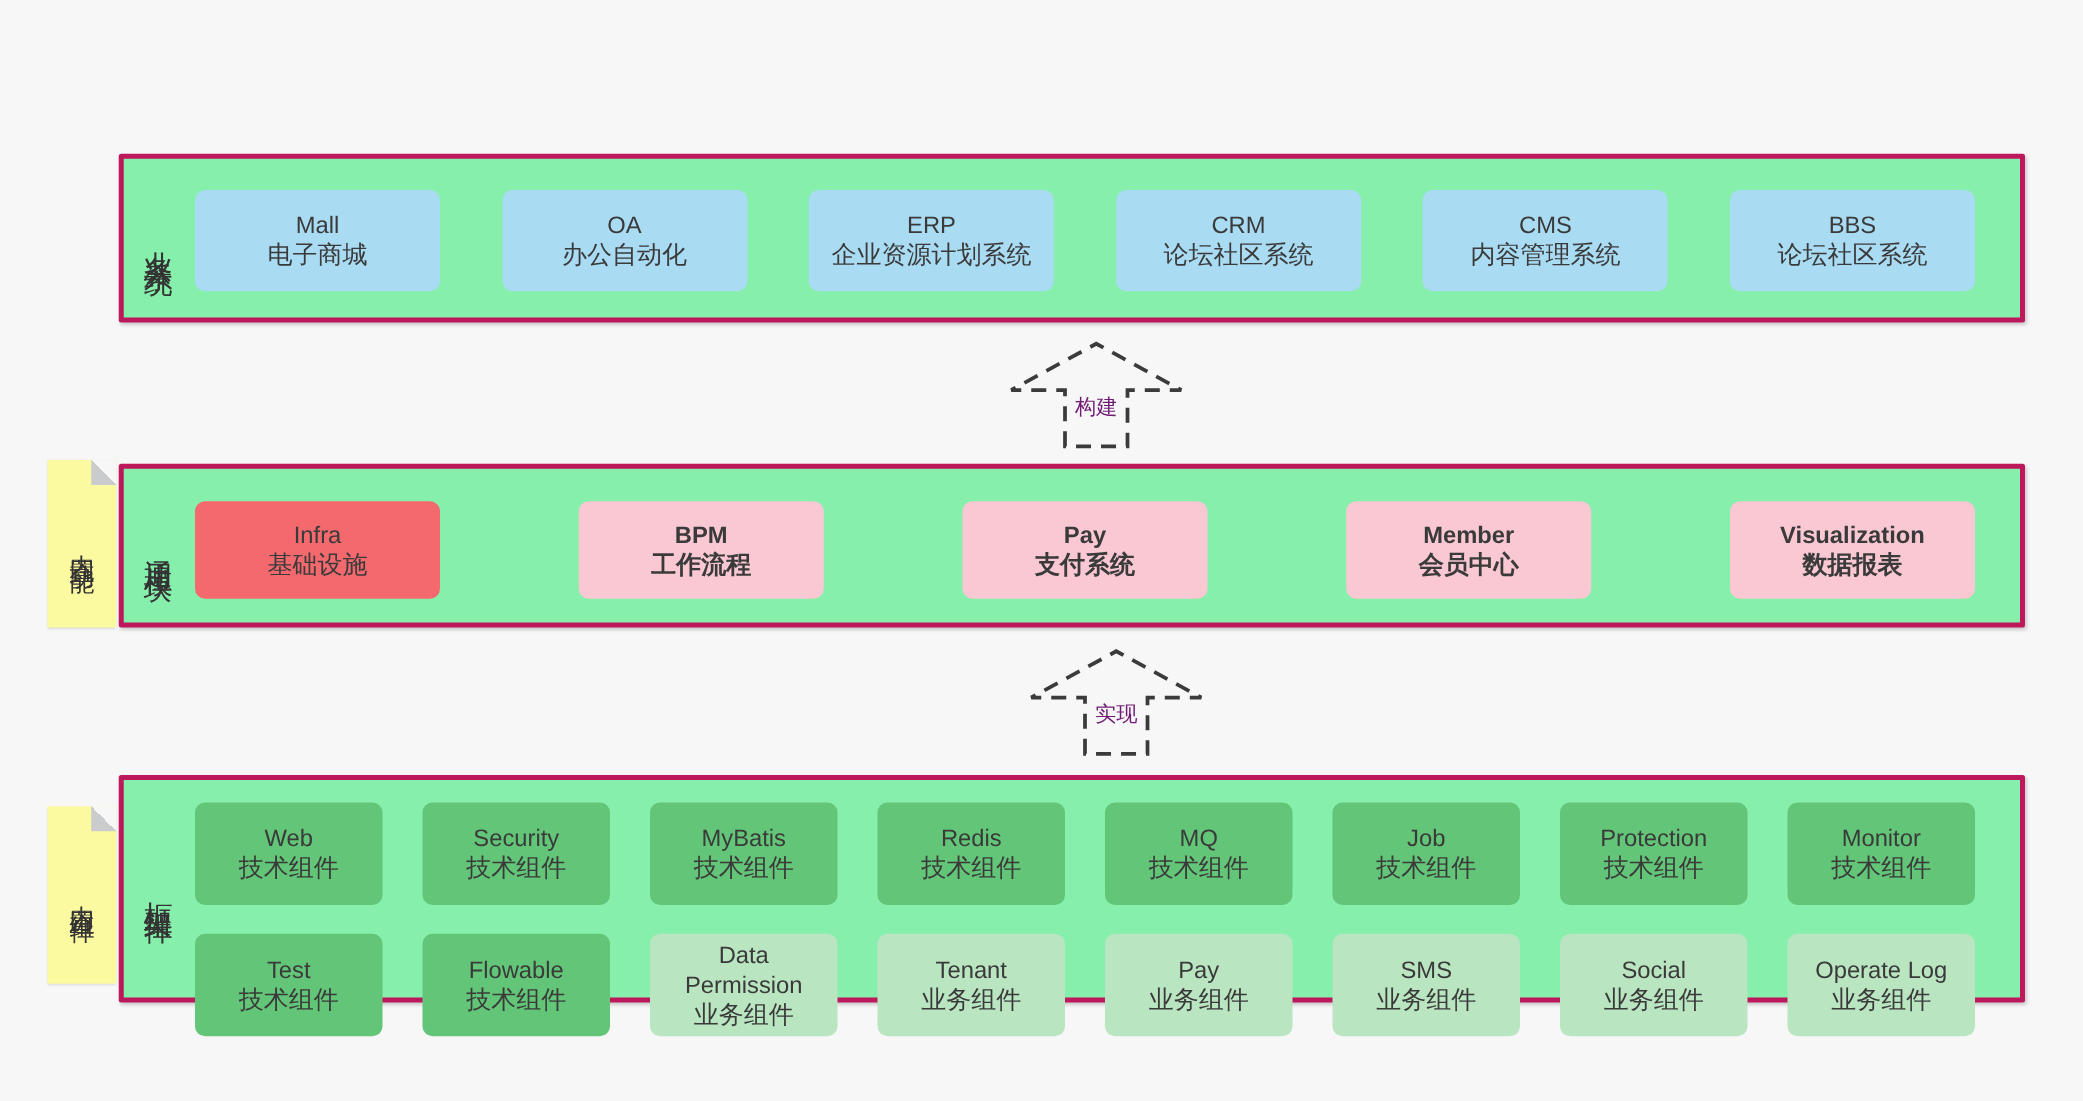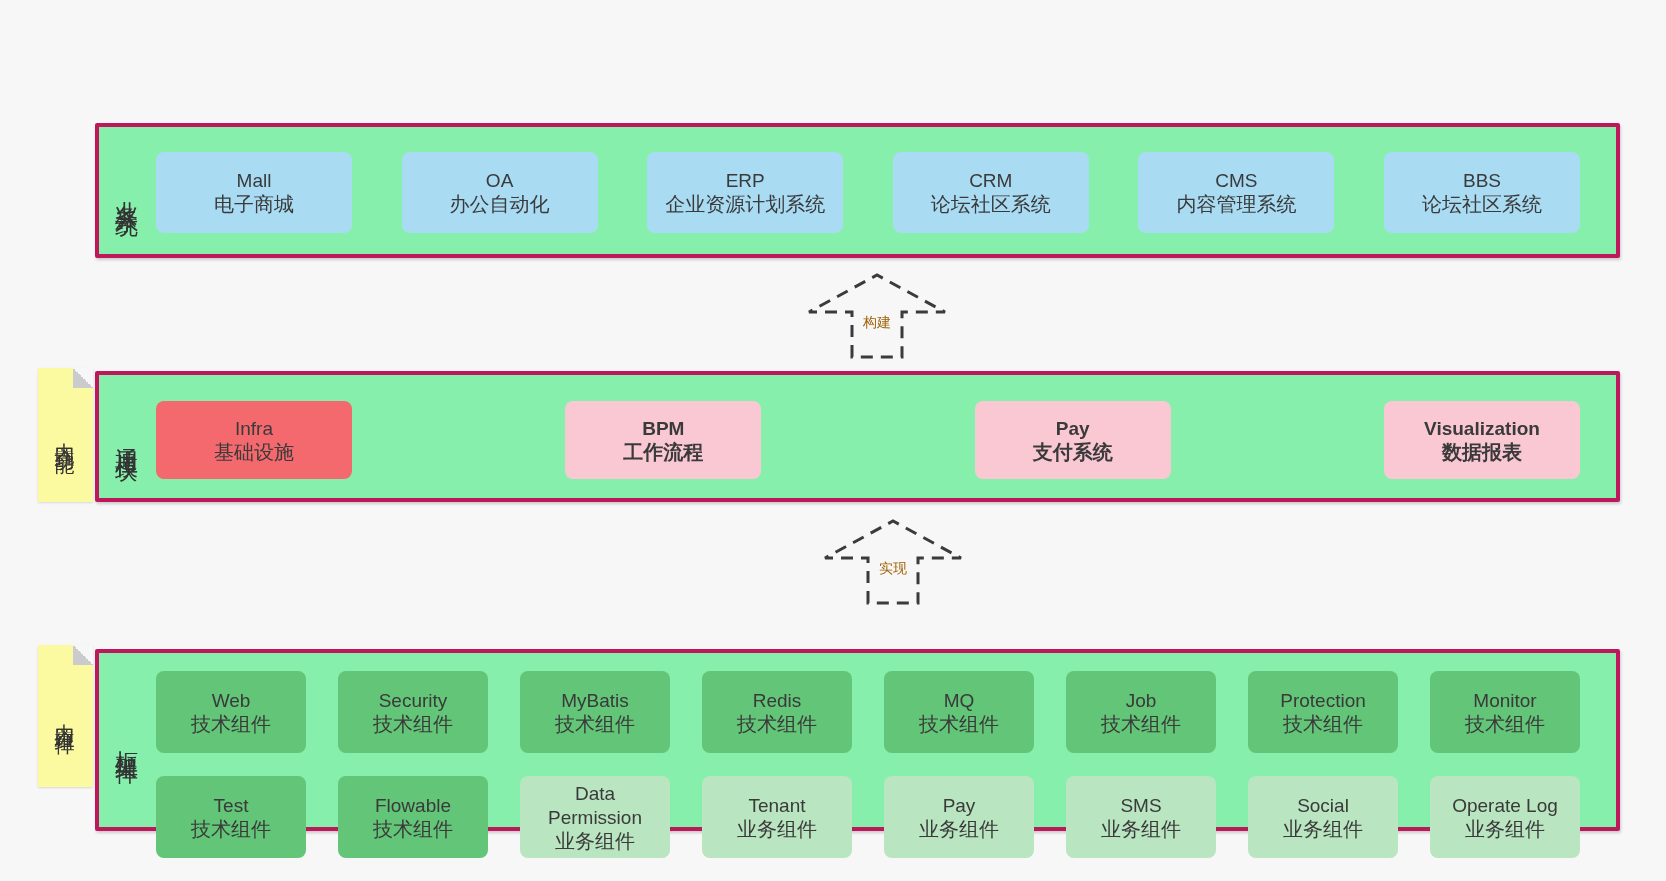--- a/index.html
+++ b/index.html
@@ -7,21 +7,21 @@
     position:relative;width:1666px;height:881px;background:#f7f7f7;
     font-family:"Liberation Sans",sans-serif;color:#3a3a3a;overflow:hidden;
   }
   .panel{
     position:absolute;left:95px;width:1525px;box-sizing:border-box;
     background:#86efac;border:4px solid #be185d;border-radius:2px;
     box-shadow:1px 2px 3px rgba(0,0,0,0.18);
   }
   .panel-top{top:123px;height:135px;}
   .panel-mid{top:371px;height:131px;}
-  .panel-bottom{top:649px;height:182px;text-decoration:underline;}
+  .panel-bottom{top:620px;height:182px;text-decoration:underline;}
   .panel-label{
     position:absolute;left:13px;top:50%;transform:translateY(-50%);
     writing-mode:vertical-rl;text-orientation:upright;
     font-size:23px;letter-spacing:4px;color:#333;white-space:nowrap;
   }
   .boxes{
     position:absolute;left:57px;right:36px;
     display:flex;justify-content:space-between;
   }
   .panel-top .boxes{top:25px;height:81px;}
@@ -56,21 +56,21 @@
     position:absolute;left:50%;top:50%;transform:translate(-50%,-50%);
     writing-mode:vertical-rl;text-orientation:upright;
     font-size:20px;letter-spacing:4px;color:#333;white-space:nowrap;
   }
   .arrow{position:absolute;width:142px;height:90px;}
   .arrow-1{left:806px;top:270px;}
   .arrow-2{left:822px;top:516px;}
   .arrow svg{position:absolute;left:0;top:0;}
   .arrow-label{
     position:absolute;left:50%;top:44px;transform:translateX(-50%);
-    font-size:14px;color:#a16207;white-space:nowrap;
+    font-size:17px;color:#701a75;white-space:nowrap;
   }
 </style>
 </head>
 <body>
 
 <div class="canvas">
 
   <section class="panel panel-top">
     <div class="panel-label">业务系统</div>
     <div class="boxes boxes-6">
@@ -117,20 +117,24 @@
       </div>
       <div class="box pink">
         <div class="box-title">BPM</div>
         <div class="box-sub">工作流程</div>
       </div>
       <div class="box pink">
         <div class="box-title">Pay</div>
         <div class="box-sub">支付系统</div>
       </div>
       <div class="box pink">
+        <div class="box-title">Member</div>
+        <div class="box-sub">会员中心</div>
+      </div>
+      <div class="box pink">
         <div class="box-title">Visualization</div>
         <div class="box-sub">数据报表</div>
       </div>
     </div>
   </section>
   <div class="sticky sticky-1">
     <div class="sticky-text">内置功能</div>
   </div>
 
   <div class="arrow arrow-2">

